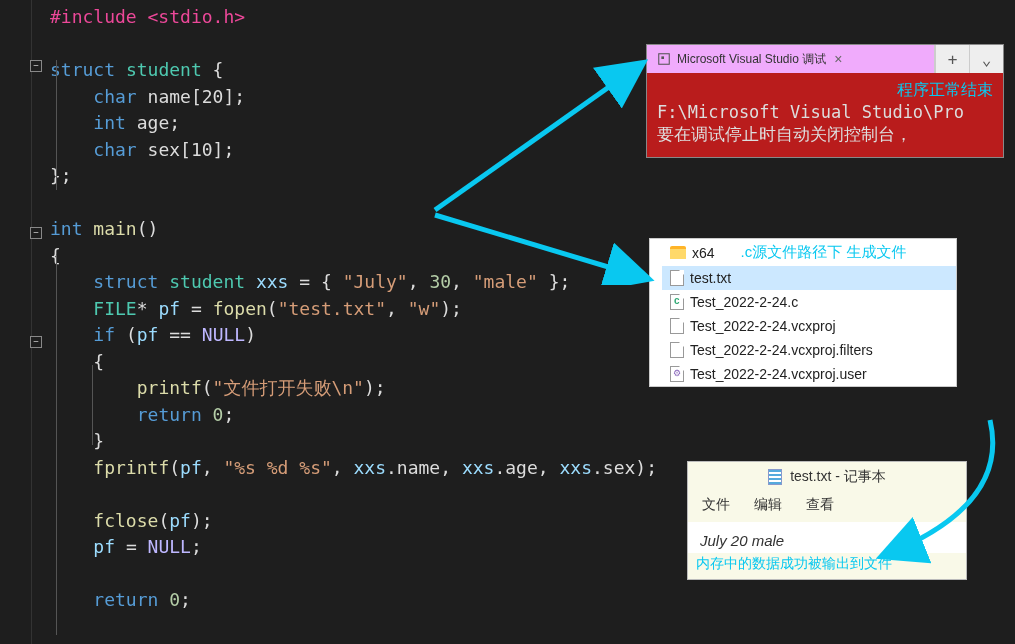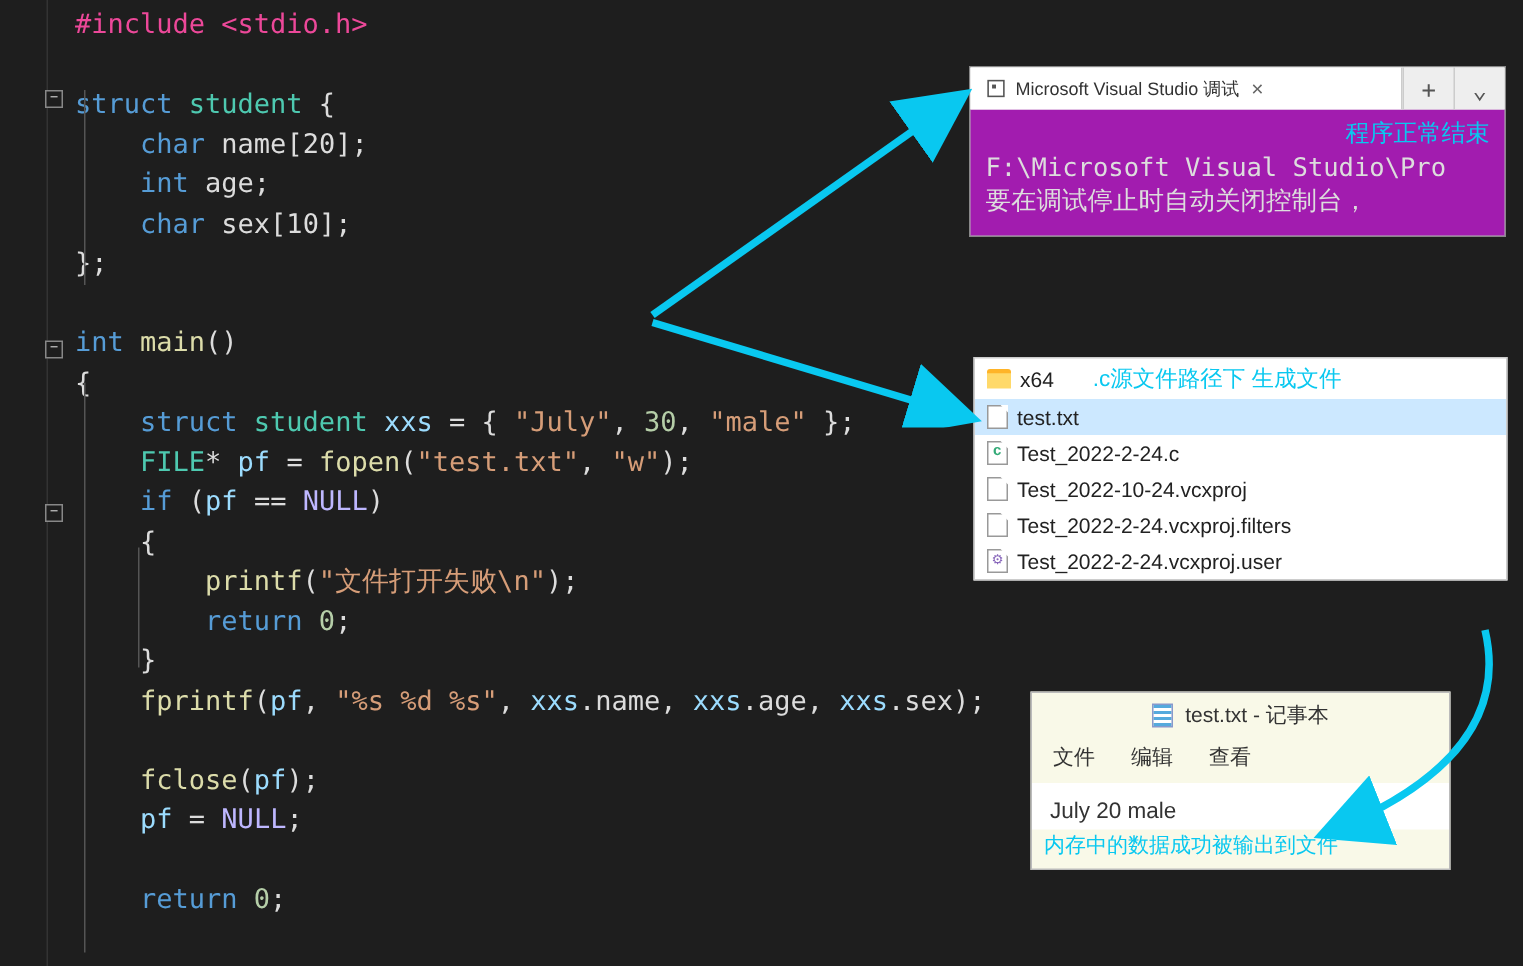--- a/index.html
+++ b/index.html
@@ -19,45 +19,45 @@
 .fn { color:#dcdcaa; }
 .var { color:#9cdcfe; }
 .id { color:#dcdcdc; }
 .def { color:#beb7ff;margin-top:16px; }
 .punc { color:#dcdcdc; }
 .vline { position:absolute; width:1px; background:#555; top:60px; }
 
 
 .console { position:absolute; left:646px; top:44px; width:358px; background:#e0e0e0; border:1px solid #888; }
 .console-tabs { display:flex; height:28px; background:#ececec; }
-.console-tab { display:flex; align-items:center; padding:0 10px; background:#ffffff; border-right:1px solid #ccc; font-size:12px; font-family:"Microsoft YaHei",sans-serif; color:#333; flex:1; }
+.console-tab { display:flex; align-items:center; padding:0 10px; background:#f0abfc; border-right:1px solid #ccc; font-size:12px; font-family:"Microsoft YaHei",sans-serif; color:#333; flex:1; }
 .tab-icon { width:14px; height:14px; margin-right:6px; }
 .tab-close { color:#666; margin-left:8px; font-size:14px; }
 .tab-btn { width:34px; display:flex; align-items:center; justify-content:center; background:#eee; border-left:1px solid #ccc; color:#555; font-size:16px; }
-.console-body { background:#a21caf; padding:6px 10px 12px; font-family:SimSun,monospace; font-size:17px; line-height:22px; }
+.console-body { background:#b91c1c; padding:6px 10px 12px; font-family:SimSun,monospace; font-size:17px; line-height:22px; }
 .console-green { color:#09c8f0; text-align:right; font-family:"Microsoft YaHei",sans-serif; font-size:16px; }
 .console-white { color:#ddd; white-space:pre; }
 
 
-.explorer { position:absolute; left:649px; top:238px; width:356px; background:#fff; border:1px solid #ccc; font-family:"Microsoft YaHei",sans-serif; font-size:14px; color:#222; }
+.explorer { position:absolute; left:649px; top:238px; width:308px; background:#fff; border:1px solid #ccc; font-family:"Microsoft YaHei",sans-serif; font-size:14px; color:#222;padding-left:12px; }
 .explorer .row { display:flex; align-items:center; padding:4px 8px; gap:6px; }
 .explorer .row.sel { background:#cce8ff; }
 .folder-icon { width:16px; height:13px; background:#ffd96a; border-radius:2px 2px 0 0; border-top:3px solid #ffb428; display:inline-block; }
 .file-icon { width:14px; height:16px; border:1px solid #999; background:#fff; display:inline-block; position:relative; }
 .file-icon::after { content:''; position:absolute; right:-1px; top:-1px; border-style:solid; border-width:0 5px 5px 0; border-color:transparent #fff transparent transparent; }
 .file-icon.c::before { content:'c'; position:absolute; left:3px; top:0; font-size:10px; color:#3a7; font-weight:bold; }
 .file-icon.x::before { content:'⚙'; position:absolute; left:2px; top:1px; font-size:9px; color:#86b; }
 .explorer .note { color:#09c8f0; font-size:15px; margin-left:20px; font-family:"Microsoft YaHei",sans-serif; }
 
 
 .notepad { position:absolute; left:687px; top:461px; width:280px; background:#f9f9e8; border:1px solid #bbb; font-family:"Microsoft YaHei",sans-serif; font-size:14px; color:#333; }
 .notepad-title { display:flex; align-items:center; padding:6px 10px; gap:8px;justify-content:center; }
 .np-icon { width:14px; height:16px; background:repeating-linear-gradient(#5ad,#5ad 2px,#fff 2px,#fff 4px); border:1px solid #89c; }
 .notepad-menu { display:flex; gap:24px; padding:4px 14px 8px; font-size:14px; }
-.notepad-body { background:#fff; padding:10px 12px 4px; font-family:Consolas,sans-serif; font-size:15px; }
+.notepad-body { background:#fff; padding:10px 12px 4px; font-family:Consolas,sans-serif; font-size:15px;font-style:italic; }
 .notepad .note { color:#09c8f0; font-size:14px; padding:2px 8px 6px; font-family:"Microsoft YaHei",sans-serif; }
 
 
 .arrow { position:absolute; pointer-events:none; }
 </style>
 </head>
 <body>
 
 <div class="editor">
   <div class="gutter"></div>
@@ -122,21 +122,21 @@
   <div class="row sel">
       <span class="file-icon"></span>
       <span>test.txt</span>
     </div>
   <div class="row">
       <span class="file-icon c"></span>
       <span>Test_2022-2-24.c</span>
     </div>
   <div class="row">
       <span class="file-icon"></span>
-      <span>Test_2022-10-24.vcxproj</span>
+      <span>Test_2022-2-24.vcxproj</span>
     </div>
   <div class="row">
       <span class="file-icon"></span>
       <span>Test_2022-2-24.vcxproj.filters</span>
     </div>
   <div class="row">
       <span class="file-icon x"></span>
       <span>Test_2022-2-24.vcxproj.user</span>
     </div>
 </div>

